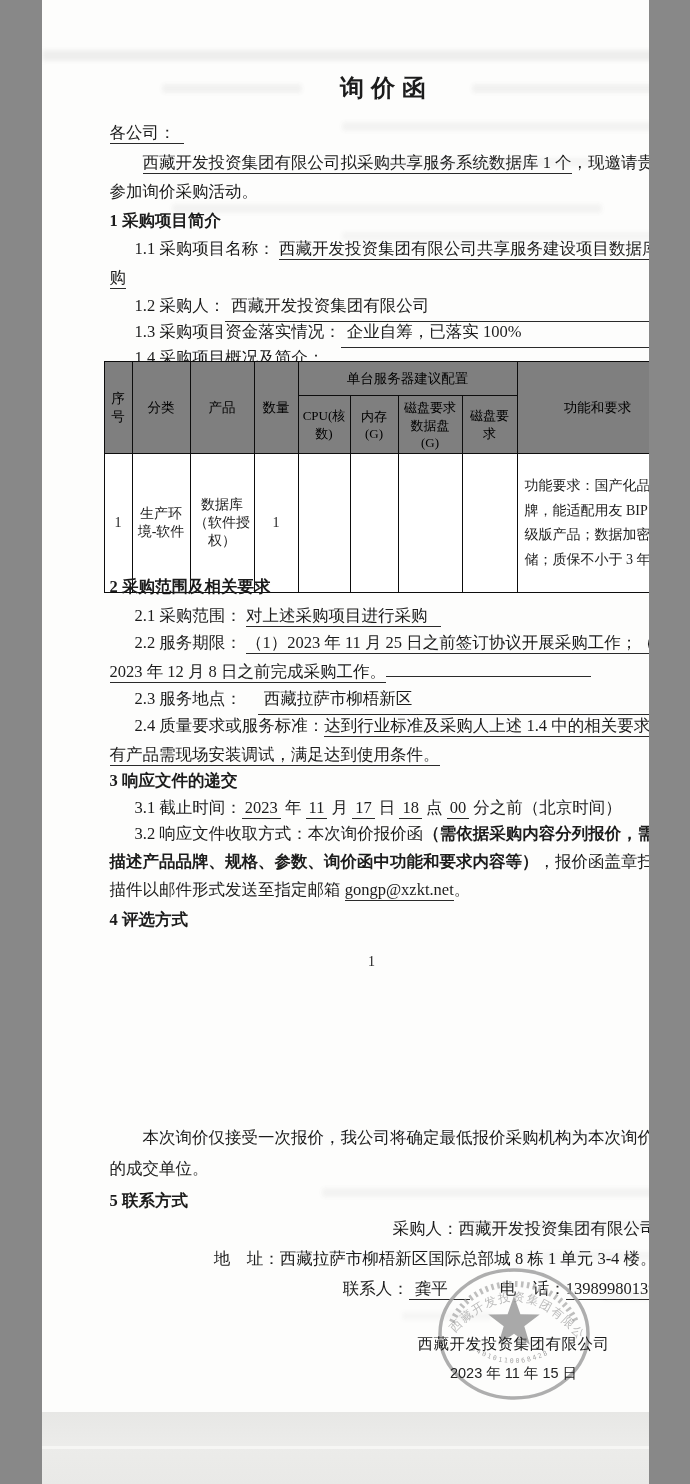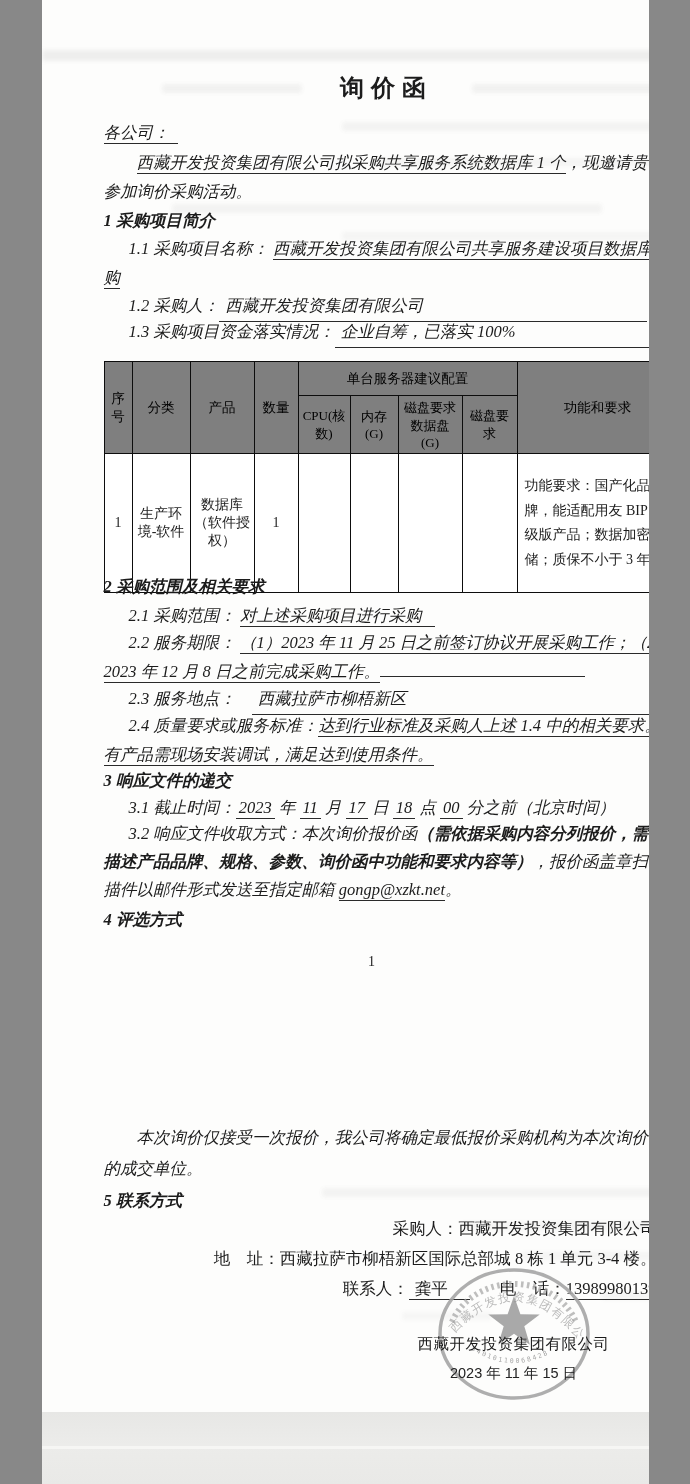--- a/index.html
+++ b/index.html
@@ -13,21 +13,21 @@
     font-family:"Liberation Serif","DejaVu Serif",serif;
     color:#1c1c1c;
     font-size:16.5px;
   }
   .abs{position:absolute;}
   .doc-title{
     left:0;top:72px;width:690px;
     text-align:center;
     font-size:24px;font-weight:bold;letter-spacing:7px;
   }
-  .line{left:62px;width:578px;line-height:29px;font-style:italic;}
+  .line{left:68px;width:578px;line-height:29px;}
   .heading{font-weight:bold;}
   .indent{text-indent:25px;}
   .indent2{text-indent:33px;}
   .flexline{display:flex;align-items:baseline;padding-left:25px;}
   .nowrap{white-space:nowrap;}
   .u{border-bottom:1px solid #2a2a2a;padding-bottom:1px;}
   .u-num{border-bottom:1px solid #2a2a2a;padding:0 3px 1px 3px;}
   .u-fill{flex:1 1 auto;border-bottom:1px solid #2a2a2a;padding-bottom:1px;}
   .u-ext{display:inline-block;height:1em;border-bottom:1px solid #2a2a2a;vertical-align:baseline;}
   .bold{font-weight:bold;}
@@ -112,20 +112,21 @@
   <div class="abs line flexline" style="top:291px;justify-content:center;">
       <span class="nowrap">1.2 采购人：</span>
       <span class="u-fill" style="margin-right:60px;padding-left:6px;">西藏开发投资集团有限公司</span>
     </div>
 
   <div class="abs line flexline" style="top:317px;">
       <span class="nowrap">1.3 采购项目资金落实情况：</span>
       <span class="u-fill" style="margin-right:58px;padding-left:6px;">企业自筹，已落实 100%</span>
     </div>
 
+  <div class="abs line indent" style="top:343px;">1.4 采购项目概况及简介：</div>
 
   <div class="abs" style="left:62px;top:361px;">
     <table class="spec">
       <colgroup>
         <col style="width:28px">
           <col style="width:58px">
           <col style="width:64px">
           <col style="width:44px">
         <col style="width:52px">
           <col style="width:48px">

